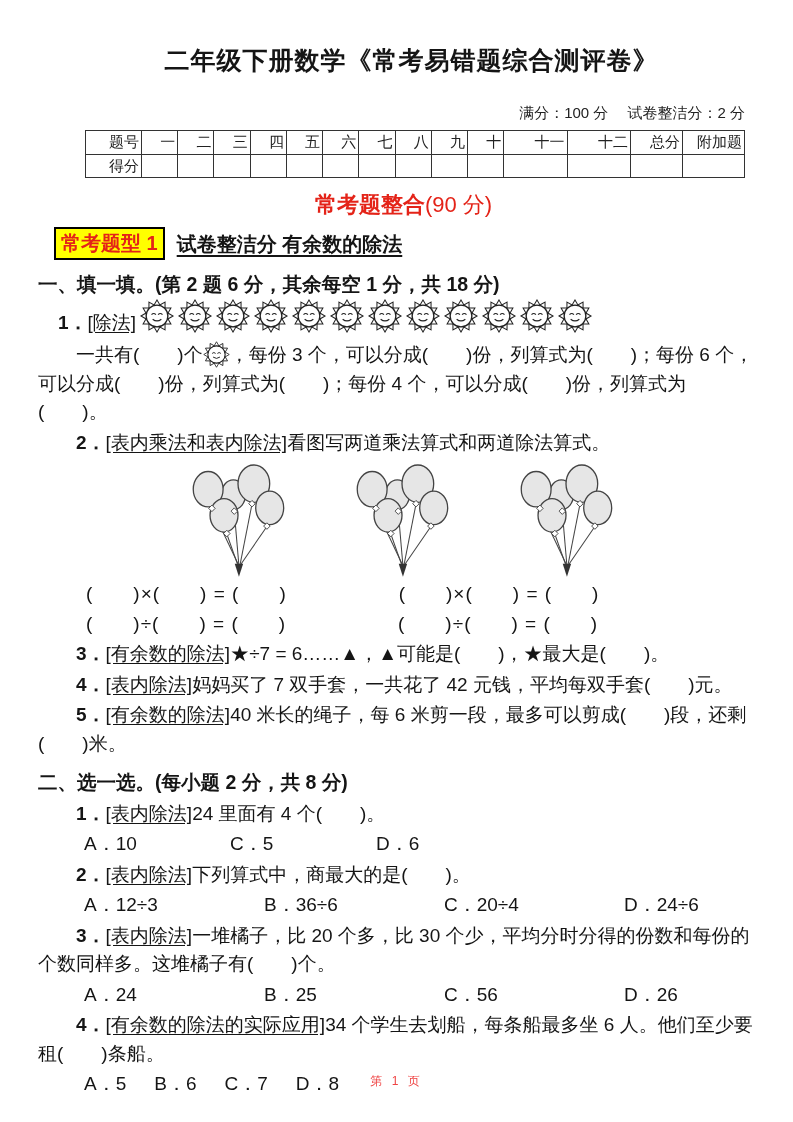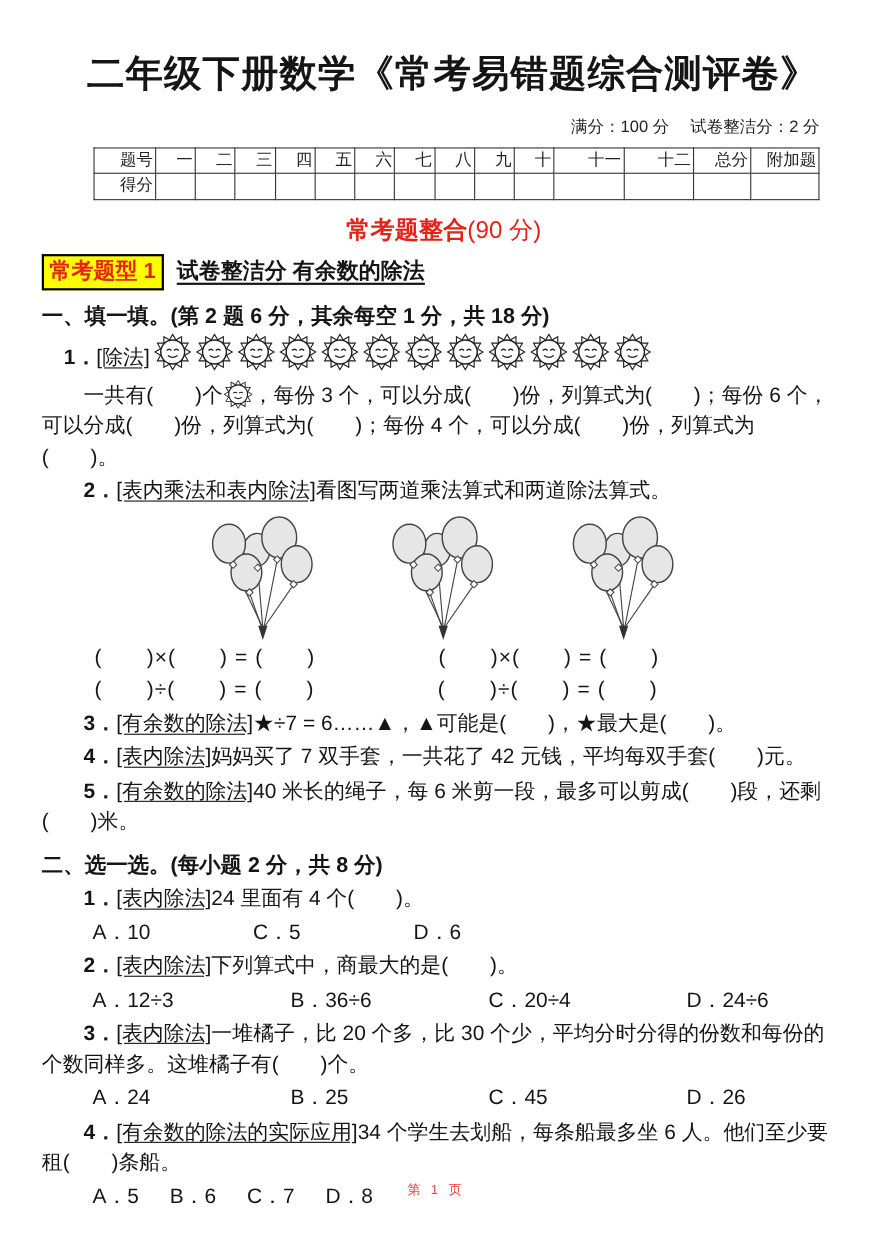--- a/index.html
+++ b/index.html
@@ -5,30 +5,30 @@
   * { box-sizing: border-box; }
   html,body { margin:0; padding:0; }
   body {
     width:793px; height:1122px; position:relative;
     background:#ffffff; color:#151515;
     font-family:"Liberation Sans", sans-serif;
     font-size:19px; line-height:1.5;
     padding:34px 38px 0 38px;
     overflow:hidden;
   }
-  .title { text-align:center; font-weight:bold; font-size:34px; letter-spacing:1px; margin:8px 0 12px 30px; white-space:nowrap; }
+  .title { text-align:center; font-weight:bold; font-size:25px; letter-spacing:1px; margin:8px 0 22px 30px; white-space:nowrap; }
   .score-note { text-align:right; font-size:15px; margin:0 10px 6px 0; color:#222; }
   table.score { border-collapse:collapse; margin-left:47px; width:660px; }
   table.score td { border:1.5px solid #333; text-align:right; font-size:15px; height:23px; padding:0 2px; color:#222; }
   table.score td:first-child { width:56px; }
   table.score td:last-child { width:62px; }
   table.score td:nth-last-child(2) { width:52px; }
   .red-heading { text-align:center; font-size:22px; margin:10px 0 2px 0; color:#e42318; }
   .red-heading .rh-bold { font-weight:bold;margin-left:14px; }
-  .topic-row { display:flex; align-items:center; gap:12px; margin:6px 0 2px 0; }
+  .topic-row { display:flex; align-items:center; gap:12px; margin:6px 0 2px 16px; }
   .badge { border:2px solid #000; background:#ffff00; color:#e42318; font-weight:bold; font-size:20px; padding:0 5px; line-height:1.45; }
   .topic-title { font-weight:bold; font-size:20px; text-decoration:underline; text-underline-offset:4px; }
   .part-heading { font-weight:bold; font-size:19.5px; margin:10px 0 2px 0; }
   .qnum { font-weight:bold; }
   .tag { font-weight:normal; text-decoration:underline; text-underline-offset:3px; }
   .suns-row { display:flex; align-items:flex-end; margin:4px 0 0 20px; }
   .suns { display:flex; gap:4px; margin-left:4px; position:relative; top:-4px; }
   svg.sun { width:34px; height:34px; flex:0 0 auto; }
   svg.sun-inline { width:27px; height:27px; vertical-align:-7px; }
   .q { text-indent:2em; margin:2px 0; }
@@ -487,21 +487,21 @@
   <span>C．20÷4</span>
   <span>D．24÷6</span>
 </div>
 
 <div class="q">
   <span class="qnum">3．</span><span class="tag">[表内除法]</span><span>一堆橘子，比 20 个多，比 30 个少，平均分时分得的份数和每份的个数同样多。这堆橘子有(　　)个。</span>
 </div>
 <div class="opts opts-wide">
   <span>A．24</span>
   <span>B．25</span>
-  <span>C．45</span>
+  <span>C．56</span>
   <span>D．26</span>
 </div>
 
 <div class="q">
   <span class="qnum">4．</span><span class="tag">[有余数的除法的实际应用]</span><span>34 个学生去划船，每条船最多坐 6 人。他们至少要租(　　)条船。</span>
 </div>
 <div class="opts opts-tight">
   <span>A．5</span>
   <span>B．6</span>
   <span>C．7</span>

